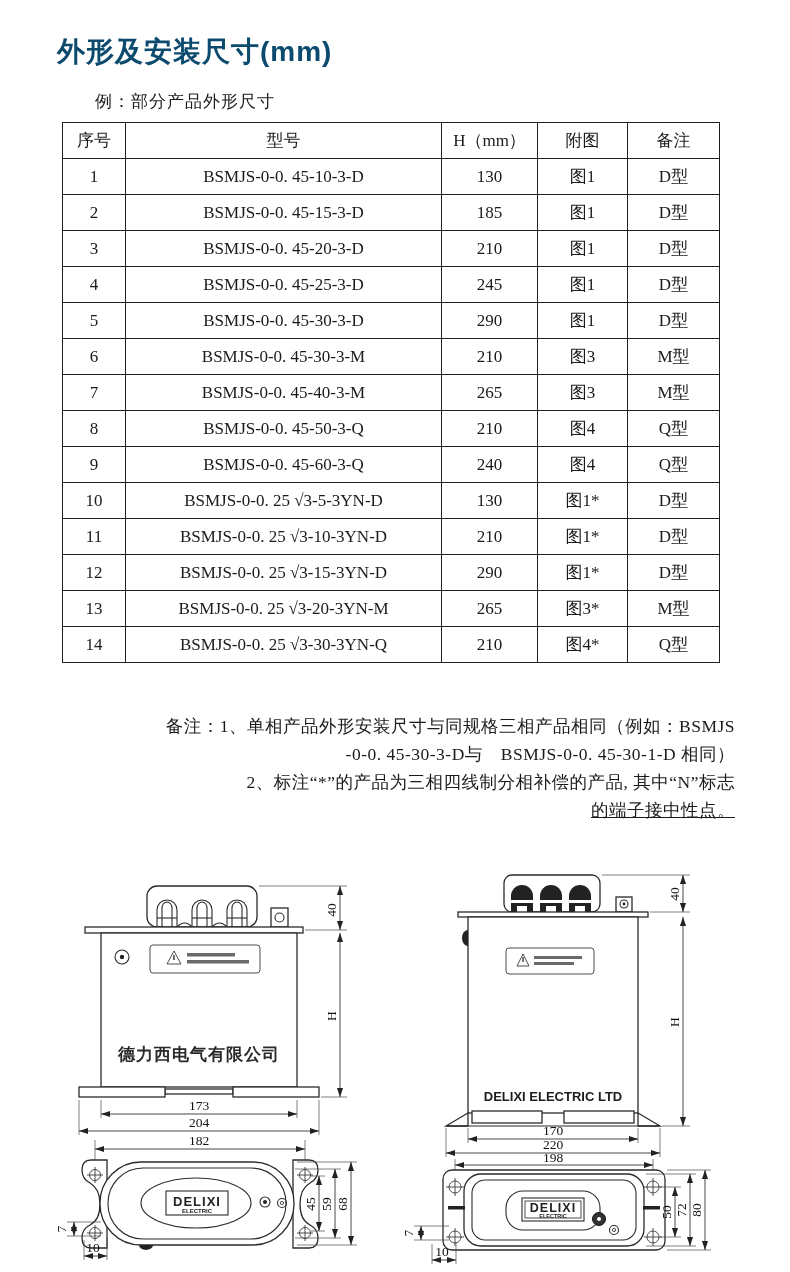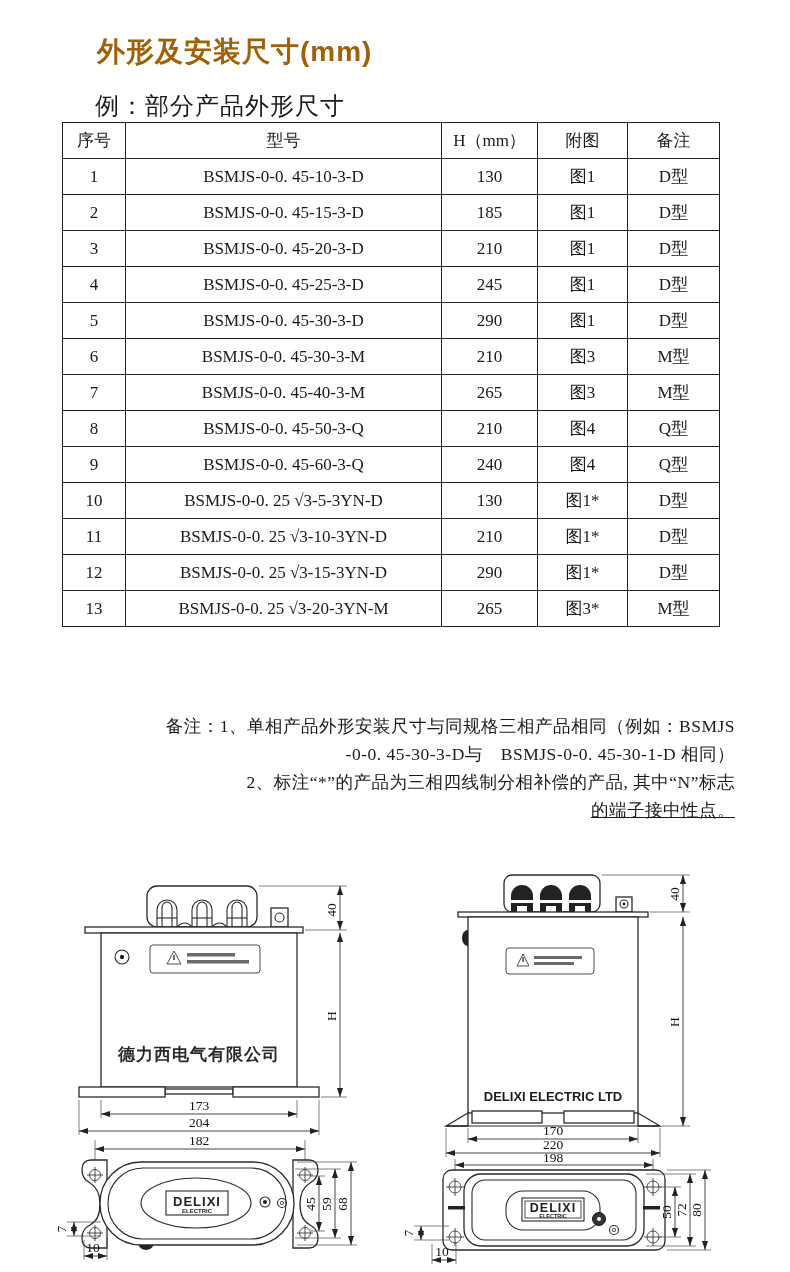--- a/index.html
+++ b/index.html
@@ -7,21 +7,21 @@
     width:790px;height:1272px;position:relative;background:#ffffff;
     font-family:"Liberation Serif","DejaVu Serif",serif;color:#1a1a1a;
     overflow:hidden;
   }
   .title{
     position:absolute;left:57px;top:33px;
     font-family:"Liberation Sans","DejaVu Sans",sans-serif;
     font-size:28px;font-weight:bold;letter-spacing:1px;
   }
   .subtitle{
-    position:absolute;left:95px;top:90px;font-size:24px;letter-spacing:1px;
+    position:absolute;left:95px;top:90px;font-size:17px;letter-spacing:1px;
   }
   table.spec{
     position:absolute;left:62px;top:122px;width:657px;
     border-collapse:collapse;table-layout:fixed;
     font-size:17px;
   }
   table.spec th,table.spec td{
     border:1.6px solid #1f1f1f;text-align:center;vertical-align:middle;
     height:35px;padding:0 2px;font-weight:normal;white-space:nowrap;
     overflow:hidden;
@@ -44,21 +44,21 @@
   .xl {stroke:#4a4a4a;stroke-width:0.7;fill:none;}
   .dl {stroke:#333;stroke-width:0.9;fill:none;}
   .dt {font-size:13.5px;fill:#111;text-anchor:middle;}
   .brandCJK{font-size:17px;font-weight:bold;fill:#2a2a2a;text-anchor:middle;letter-spacing:1px;}
   .brandEN{font-family:"Liberation Sans","DejaVu Sans",sans-serif;font-size:13px;font-weight:bold;fill:#1d1d1d;text-anchor:middle;}
   .logoBig{font-family:"Liberation Sans","DejaVu Sans",sans-serif;font-weight:bold;text-anchor:middle;fill:#222;}
 </style>
 </head>
 <body>
 
-<div class="title" style="color:#a16207;margin-left:40px;">外形及安装尺寸(mm)</div>
+<div class="title" style="color:#0c4a6e;">外形及安装尺寸(mm)</div>
 <div class="subtitle">例：部分产品外形尺寸</div>
 
 <table class="spec">
   <colgroup>
       <col class="c0">
       <col class="c1">
       <col class="c2">
       <col class="c3">
       <col class="c4">
     </colgroup>
@@ -155,20 +155,27 @@
         <td>290</td>
         <td>图1*</td>
         <td>D型</td>
       </tr>
     <tr>
         <td>13</td>
         <td>BSMJS-0-0. 25 √3-20-3YN-M</td>
         <td>265</td>
         <td>图3*</td>
         <td>M型</td>
+      </tr>
+    <tr>
+        <td>14</td>
+        <td>BSMJS-0-0. 25 √3-30-3YN-Q</td>
+        <td>210</td>
+        <td>图4*</td>
+        <td>Q型</td>
       </tr>
   </tbody>
 </table>
 
 <div class="notes">
   <div class="l1">备注：1、单相产品外形安装尺寸与同规格三相产品相同（例如：BSMJS</div>
   <div class="l2">-0-0. 45-30-3-D与　BSMJS-0-0. 45-30-1-D 相同）</div>
   <div class="l3">2、标注“*”的产品为三相四线制分相补偿的产品, 其中“N”标志</div>
   <div class="l4">的端子接中性点。</div>
 </div>

